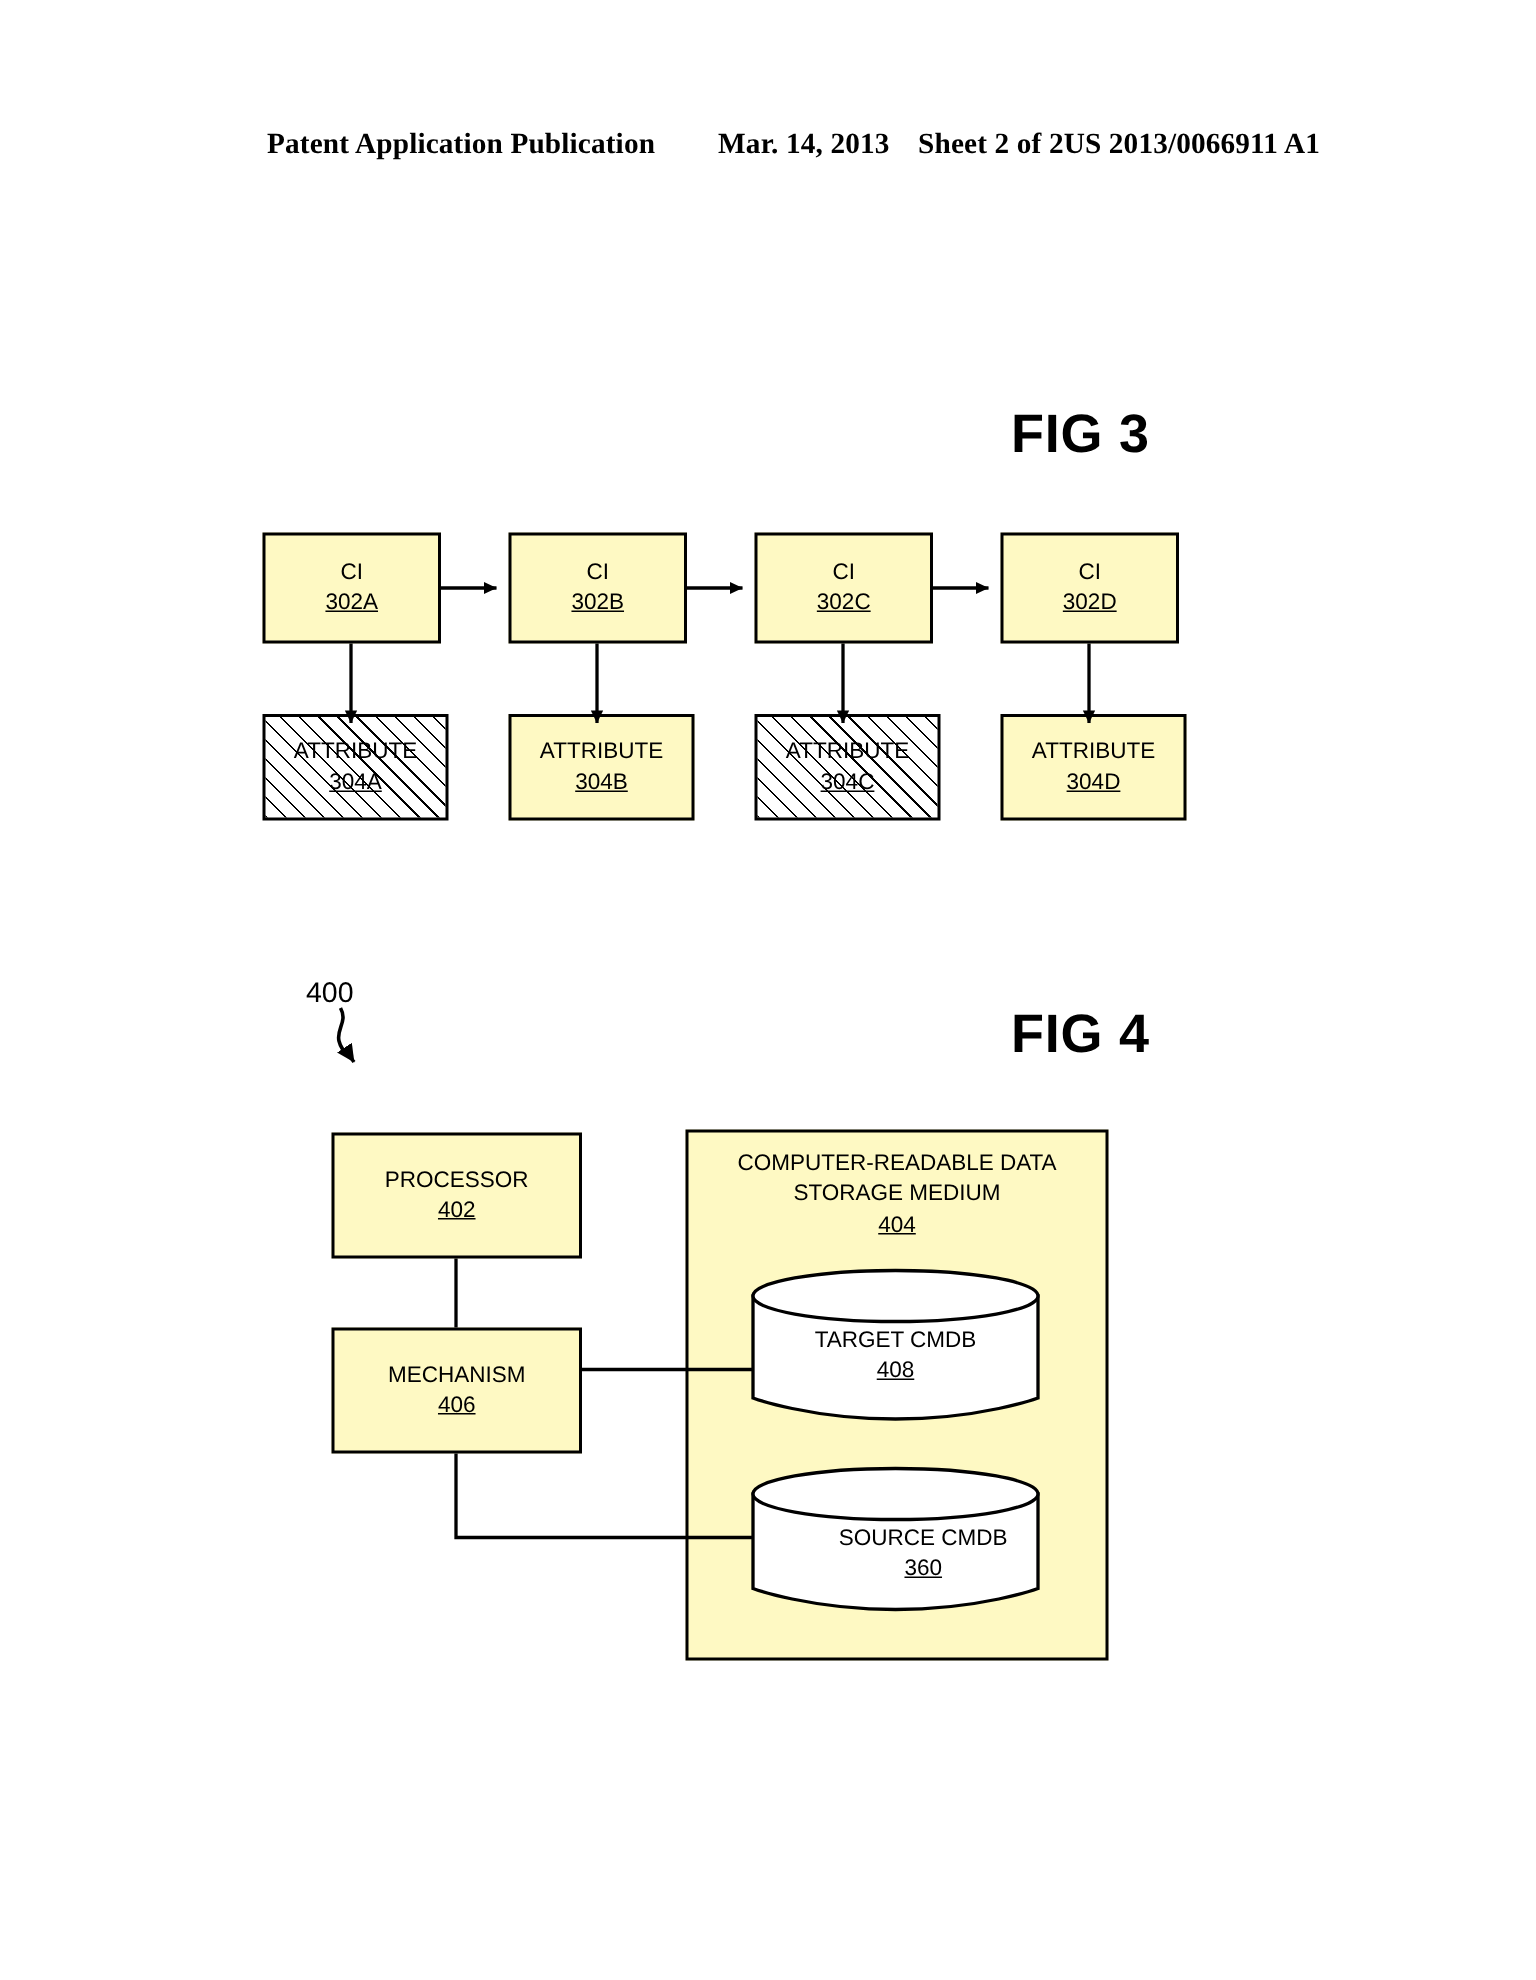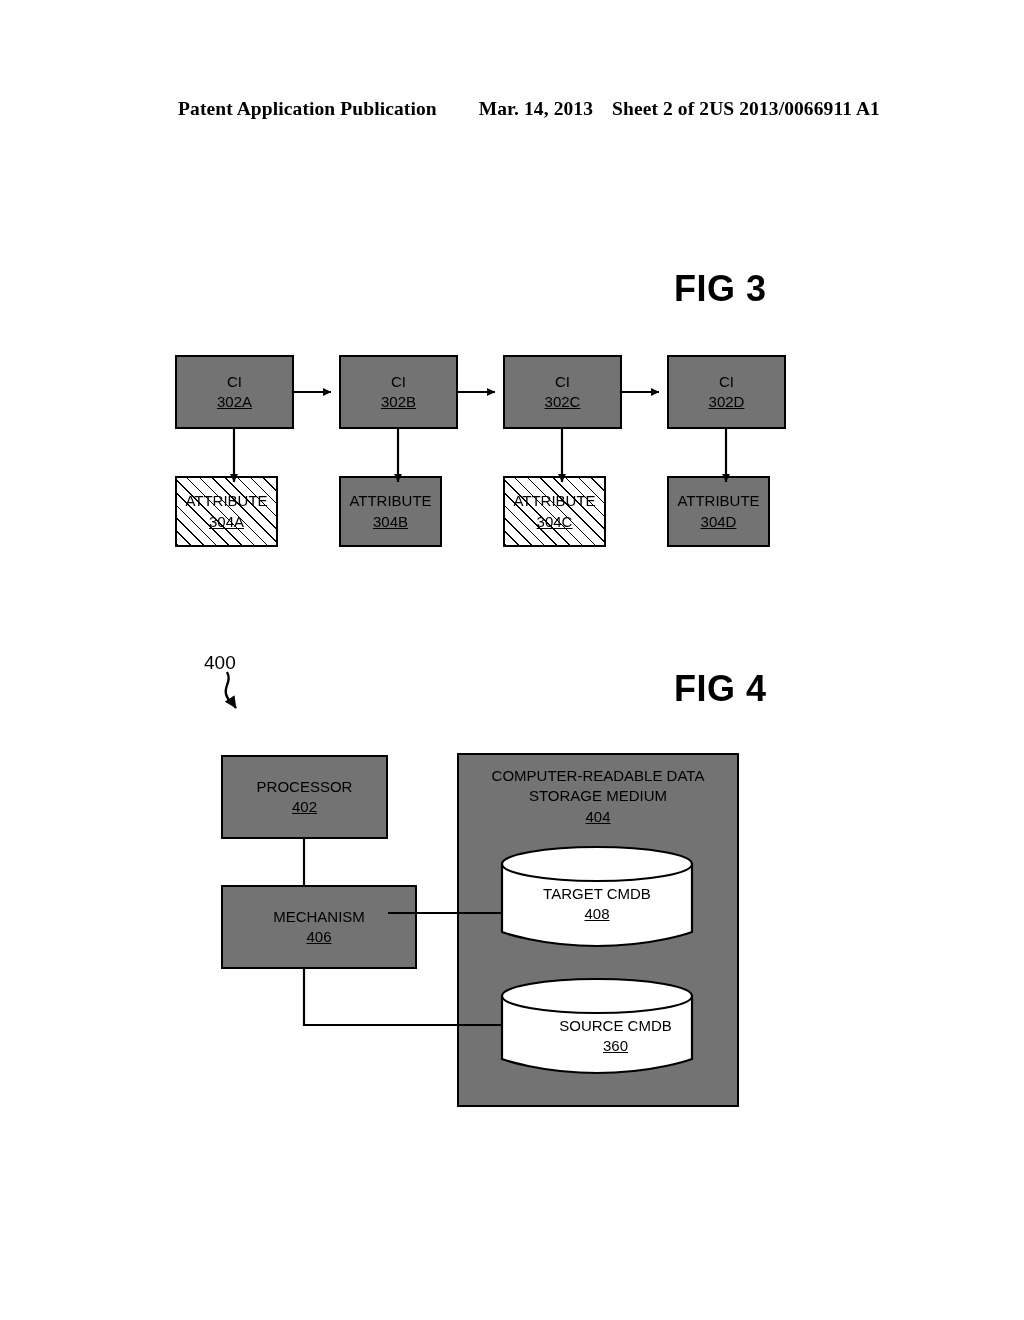--- a/index.html
+++ b/index.html
@@ -27,41 +27,41 @@
     justify-content: center;
     align-items: baseline;
     font-family: "Liberation Serif", serif;
     font-weight: bold;
     font-size: 19.5px;
     letter-spacing: 0.1px;
     white-space: nowrap;
     padding-left: 17px;
   }
   .sheet-header .hdr-pub { }
-  .sheet-header .hdr-date { margin-left: 42px; margin-top: 12px; }
+  .sheet-header .hdr-date { margin-left: 42px; }
   .sheet-header .hdr-sheet { margin-left: 19px; }
   .sheet-header .hdr-pat { }
 
   
   .fig-title {
     position: absolute;
     font-family: "Liberation Sans", sans-serif;
     font-weight: bold;
     font-size: 36px;
     letter-spacing: 0.5px;
   }
   #fig3-title { left: 674px; top: 268px; }
   #fig4-title { left: 674px; top: 668px; }
 
   
   .box {
     position: absolute;
     box-sizing: border-box;
     border: 2px solid #000000;
-    background: #737373;
+    background: #fef9c3;
     display: flex;
     flex-direction: column;
     align-items: center;
     justify-content: center;
     font-size: 15px;
     line-height: 1.35;
     text-align: center;
   }
   .box .lbl { display: block; }
   .box .ref { display: block; text-decoration: underline; }
@@ -77,35 +77,35 @@
         rgba(0,0,0,0) 9px
     );
   }
   .hatched .lbl, .hatched .ref {
     position: relative;
     z-index: 2;
   }
 
   
   .ci-box { width: 119px; height: 74px; }
-  .attr-box { width: 103px; height: 71px; }
+  .attr-box { width: 124px; height: 71px; }
 
   #ci-302a { left: 175px; top: 355px; }
   #ci-302b { left: 339px; top: 355px; }
   #ci-302c { left: 503px; top: 355px; }
   #ci-302d { left: 667px; top: 355px; }
 
   #attr-304a { left: 175px; top: 476px; }
   #attr-304b { left: 339px; top: 476px; }
   #attr-304c { left: 503px; top: 476px; }
   #attr-304d { left: 667px; top: 476px; }
 
   
   #processor-box { left: 221px; top: 755px; width: 167px; height: 84px; align-items: center; }
-  #mechanism-box { left: 221px; top: 885px; width: 196px; height: 84px; }
+  #mechanism-box { left: 221px; top: 885px; width: 167px; height: 84px; }
 
   #storage-medium-box {
     left: 457px; top: 753px; width: 282px; height: 354px;
     justify-content: flex-start;
     padding-top: 11px;
   }
 
   .cyl-label {
     position: absolute;
     width: 100%;

